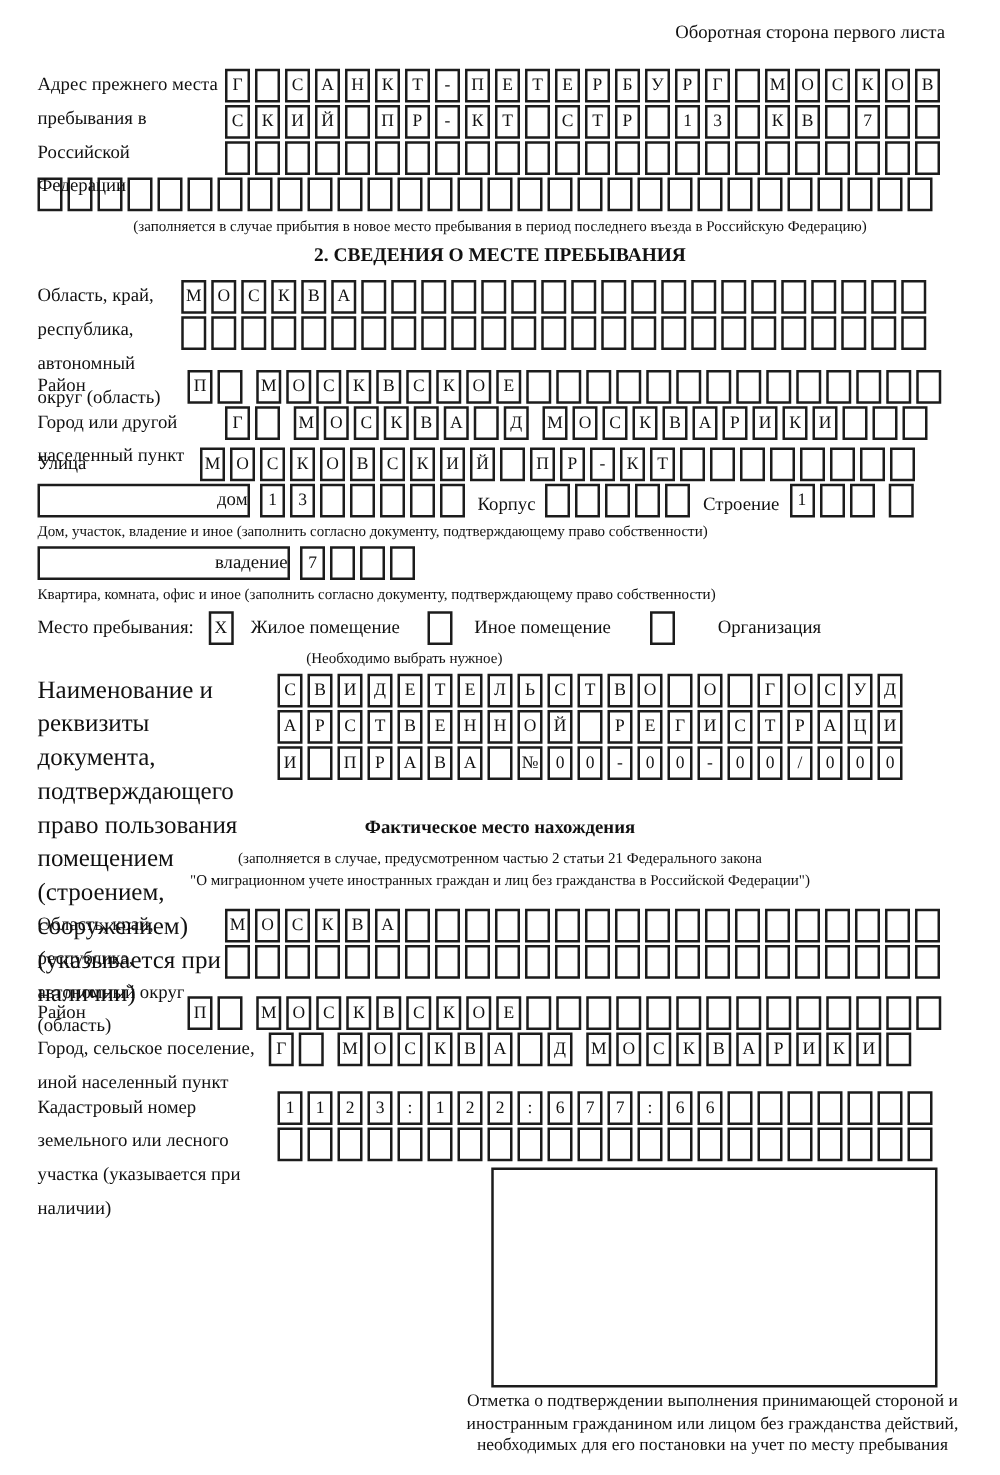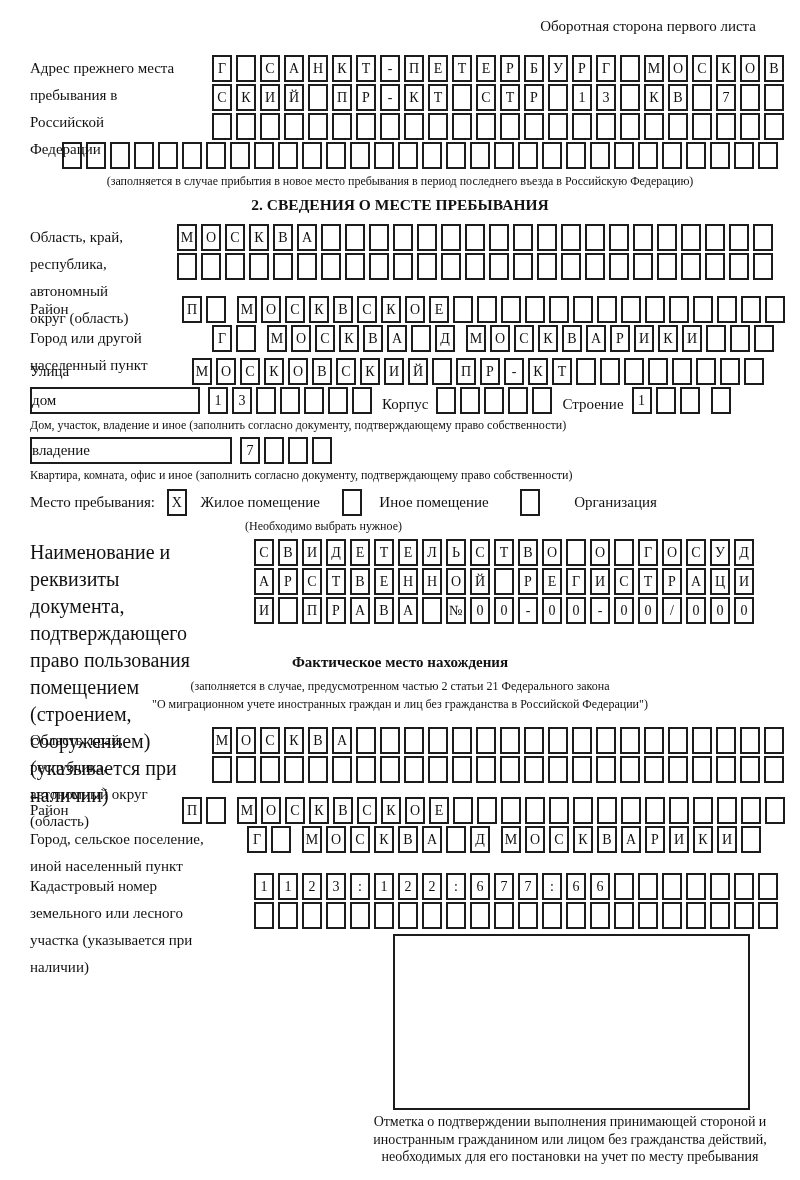--- a/index.html
+++ b/index.html
@@ -4,36 +4,36 @@
 <style>
   html,body{margin:0;padding:0;background:#fff;}
   body{width:800px;height:1180px;overflow:hidden;position:relative;
        font-family:"Liberation Serif","DejaVu Serif",serif;color:#111;}
   .page{padding:18px 30px 0 30px;width:740px;}
   .side-note{text-align:right;font-size:15px;padding-right:14px;}
   
   .box{display:inline-block;box-sizing:border-box;width:20px;height:27px;
        border:2px solid #1c1c1c;margin-right:4px;text-align:center;
        font-size:14px;line-height:23px;vertical-align:top;background:#fff;}
-  .boxrow{white-space:nowrap;height:27px;margin-bottom:2px;line-height:0;margin-left:32px;}
+  .boxrow{white-space:nowrap;height:27px;margin-bottom:2px;line-height:0;}
   .seg{display:inline-block;}
   .seg.gap{margin-left:7px;}
   
   .fr{position:relative;}
   .lab{position:absolute;left:0;top:0;font-size:15px;line-height:27px;}
   .pl150{padding-left:150px;} .pl115{padding-left:115px;} .pl120{padding-left:120px;}
   .pl130{padding-left:130px;} .pl185{padding-left:185px;} .pl192{padding-left:192px;}
   .w150{width:146px;} .w115{width:112px;} .w120{width:116px;} .w130{width:126px;}
   .w185{width:182px;} .w192{width:188px;}
   .note{font-size:12px;line-height:18px;}
   .center{text-align:center;}
   .h2{font-weight:bold;font-size:15.5px;text-align:center;margin-top:6px;}
   .h3{font-weight:bold;font-size:15px;text-align:center;}
   .widebox{display:inline-block;box-sizing:border-box;height:27px;border:2px solid #1c1c1c;
-           text-align:left;font-size:15px;line-height:23px;vertical-align:top;margin-right:8px;}
+           text-align:right;font-size:15px;line-height:23px;vertical-align:top;margin-right:8px;}
   .wb170{width:170px;} .wb202{width:202px;}
   .inlrow{white-space:nowrap;height:27px;line-height:0;}
   .inl-lab{display:inline-block;font-size:15px;line-height:27px;vertical-align:top;margin:4px 8px 0 6px;}
   .res-row{white-space:nowrap;height:27px;font-size:15px;line-height:27px;}
   .res-row .box{margin:0;}
   .stamp{box-sizing:border-box;border:2px solid #1c1c1c;width:357px;height:176px;
          margin-left:363px;margin-top:5px;background:#fff;}
   .caption{width:440px;margin-left:320px;margin-top:3px;text-align:center;
            font-size:14px;line-height:17.5px;}
   .mt1{margin-top:1px;} .mt2{margin-top:2px;} .mt3{margin-top:3px;} .mt4{margin-top:4px;}

